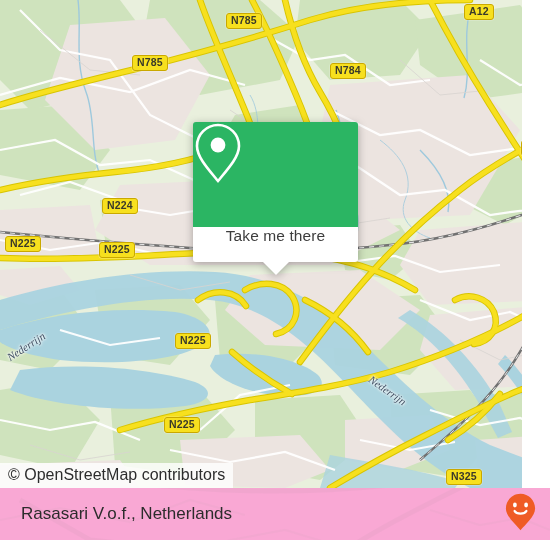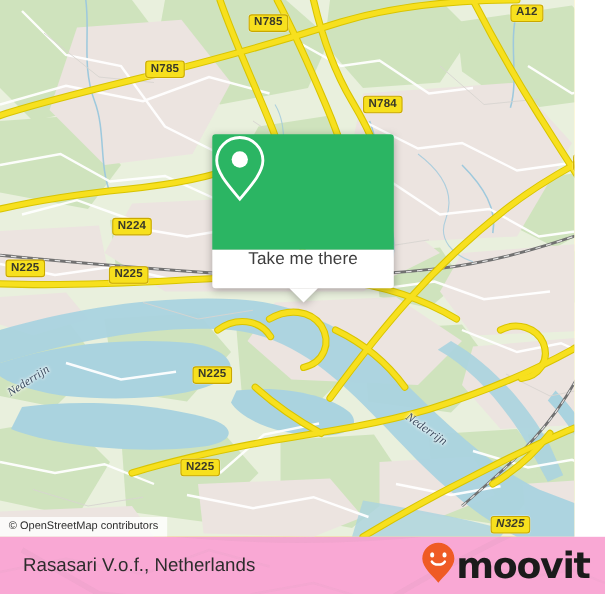--- a/index.html
+++ b/index.html
@@ -44,21 +44,21 @@
     font-style:italic;
     white-space:nowrap;
     text-shadow:0 0 2px #fff,0 0 3px #fff,0 0 4px #fff;
   }
 
   
   #attribution{
     position:absolute;left:0;bottom:0;
     background:rgba(255,255,255,.80);
     color:#2d2d2d;
-    font-size:10px;
+    font-size:16px;
     padding:3px 8px 4px 8px;
     white-space:nowrap;
     font-family:"Liberation Sans", sans-serif;
   }
 
   
   #callout{
     position:absolute;left:193px;top:122px;
     width:165px;
     filter:drop-shadow(0 2px 4px rgba(0,0,0,.30));
@@ -295,29 +295,29 @@
           <path d="M455,300 C470,292 488,298 494,312 C500,328 490,342 474,344"></path>
           <path d="M305,300 C330,312 352,330 368,352"></path>
           <path d="M232,352 C250,368 270,382 292,394"></path>
           <path d="M448,440 C468,428 486,412 500,394"></path>
         </g>
       </g>
     </svg>
 
     <div class="shield" style="left:226px;top:13px;">N785</div>
     <div class="shield" style="left:132px;top:55px;">N785</div>
-    <div class="shield" style="left:330px;top:63px;margin-top:24px;">N784</div>
+    <div class="shield" style="left:330px;top:63px;">N784</div>
     <div class="shield" style="left:464px;top:4px;">A12</div>
     <div class="shield" style="left:521px;top:140px;">A12</div>
     <div class="shield" style="left:102px;top:158px;margin-top:40px;">N224</div>
     <div class="shield" style="left:5px;top:236px;">N225</div>
     <div class="shield" style="left:99px;top:242px;">N225</div>
     <div class="shield" style="left:175px;top:333px;">N225</div>
     <div class="shield" style="left:164px;top:417px;">N225</div>
-    <div class="shield" style="left:446px;top:469px;font-style:italic;">N325</div>
+    <div class="shield" style="left:446px;top:469px;">N325</div>
 
     <div class="river-label" style="left:8px;top:352px;transform:rotate(-33deg);transform-origin:left center;">Nederrijn</div>
     <div class="river-label" style="left:370px;top:372px;transform:rotate(35deg);transform-origin:left center;">Nederrijn</div>
 
     <div id="attribution">© OpenStreetMap contributors</div>
 
     <div id="callout">
       <div id="callout-top">
         <span>
           <svg class="pin-svg" width="50" height="62" viewBox="0 0 50 62" aria-hidden="true">
@@ -359,18 +359,17 @@
     <div id="logo">
       <span>
         <svg width="31" height="38" viewBox="0 0 31 38" aria-hidden="true">
           <path d="M15.5 0.8 C7.4 0.8 0.9 7.3 0.9 15.4 C0.9 23.5 11.0 31.5 15.5 37.2
                    C20.0 31.5 30.1 23.5 30.1 15.4 C30.1 7.3 23.6 0.8 15.5 0.8 Z" fill="#ef5b25"></path>
           <ellipse cx="9.9" cy="12.0" rx="1.9" ry="2.4" fill="#ffffff"></ellipse>
           <ellipse cx="21.1" cy="12.0" rx="1.9" ry="2.4" fill="#ffffff"></ellipse>
           <path d="M9.6 18.0 C11.6 21.6 19.4 21.6 21.4 18.0" fill="none" stroke="#ffffff" stroke-width="2.3" stroke-linecap="round"></path>
         </svg>
       </span>
-      <span id="logo-text">moovit</span>
     </div>
 
   </div>
 
 </div>
 
 </body></html>

